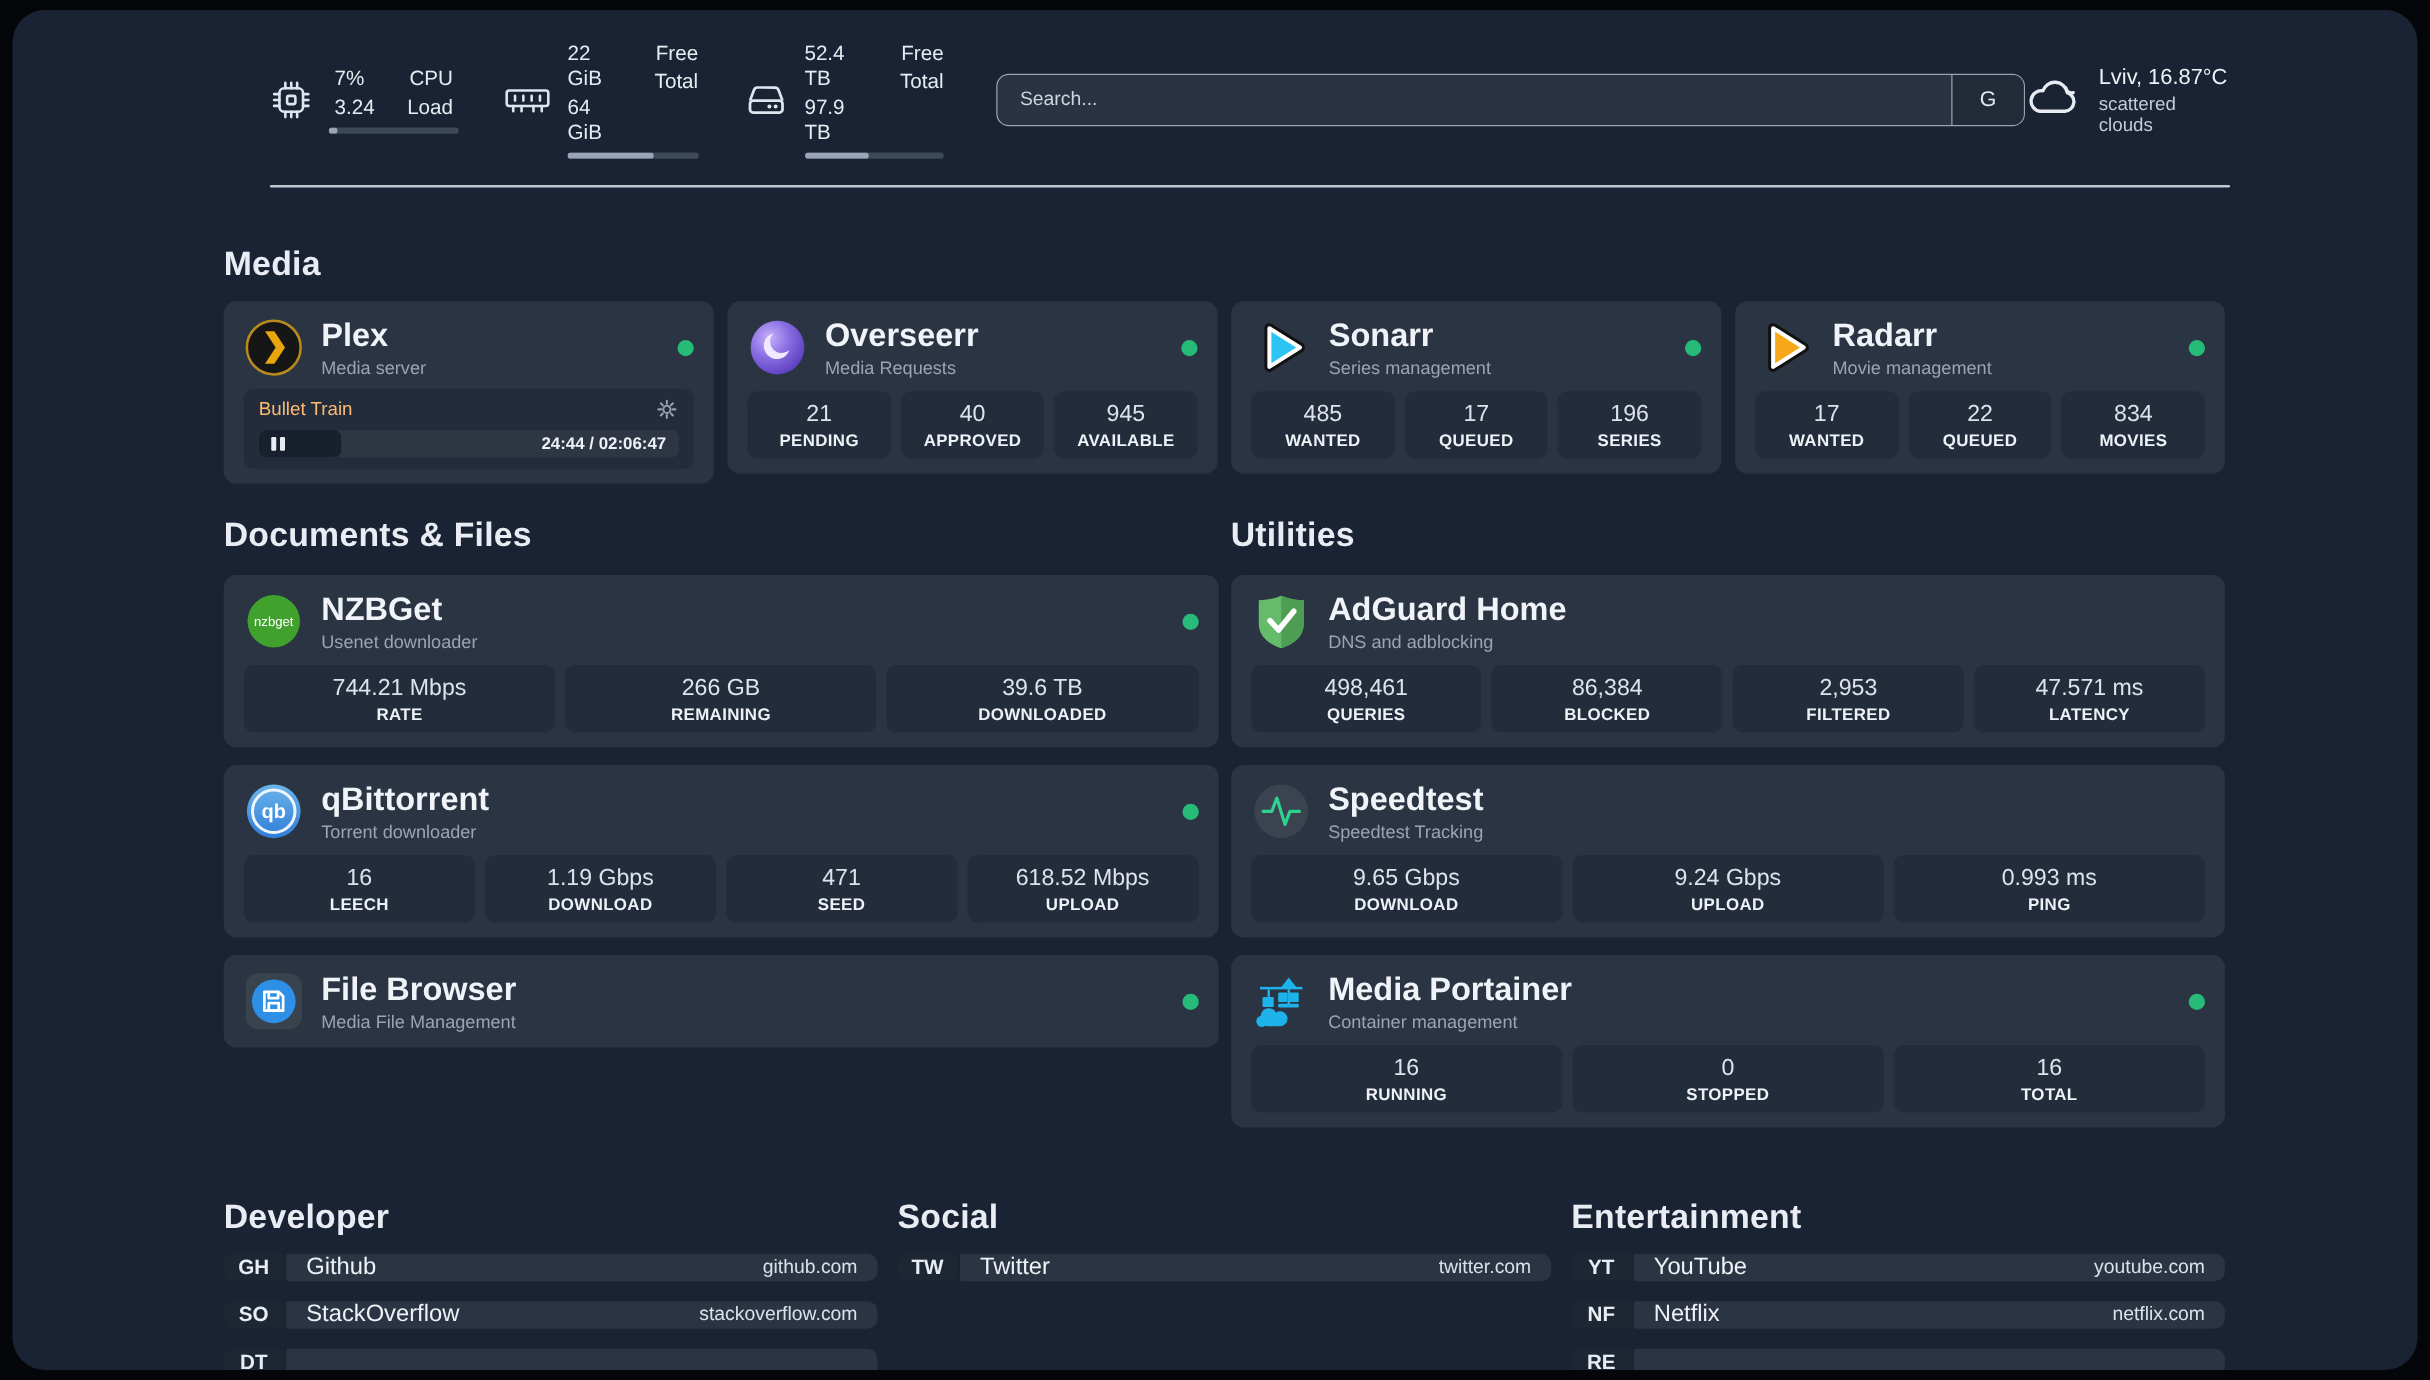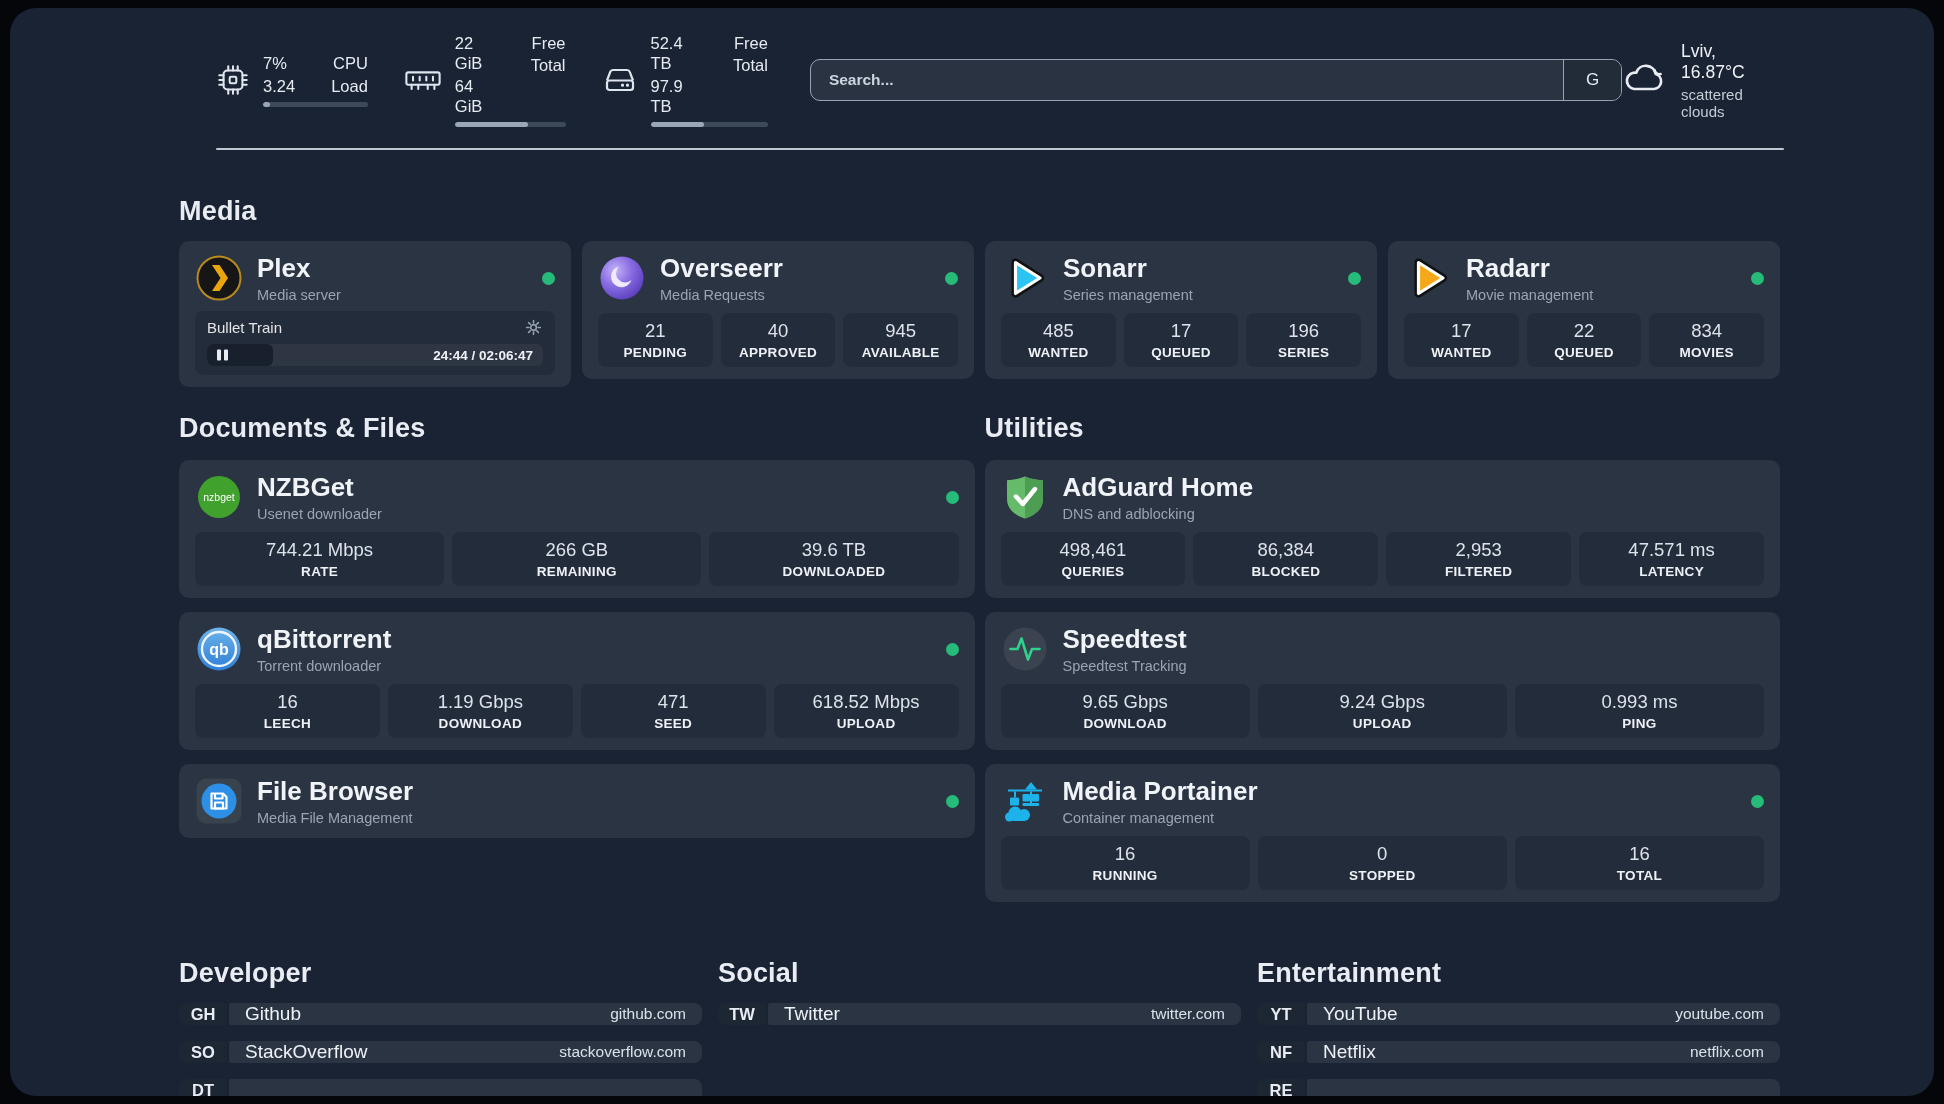--- a/index.html
+++ b/index.html
@@ -5,28 +5,28 @@
   html,body{margin:0;padding:0;}
   body{width:1944px;height:1104px;background:#04060a;font-family:"Liberation Sans",sans-serif;position:relative;overflow:hidden;}
   .app{position:absolute;top:8px;left:10px;right:10px;bottom:8px;background:#1a2333;border-radius:26px;overflow:hidden;color:#edf0f4;}
 
   
   .topbar{display:flex;align-items:center;margin:36px 150px 0 206px;height:72px;}
   .sys-stats{display:flex;gap:36px;align-items:center;}
   .sys-stat{display:flex;gap:13px;align-items:center;}
   .sys-icon svg{display:block;}
   .sys-body{display:flex;flex-direction:column;gap:6px;min-width:104px;}
-  .sys-rows{display:flex;gap:36px;justify-content:flex-end;}
+  .sys-rows{display:flex;gap:26px;justify-content:center;}
   .sys-col{display:flex;flex-direction:column;gap:2px;font-size:16.5px;color:#e6ebf2;line-height:1.22;}
   .sys-col.right{text-align:right;}
   .sys-bar{height:5px;border-radius:3px;background:#3d4859;overflow:hidden;}
   .sys-bar-fill{height:100%;background:#9aa6b8;border-radius:3px;}
 
   .searchbar{display:flex;align-items:stretch;height:42px;width:844px;margin-left:42px;border:1.5px solid #98a2b4;border-radius:10px;background:#2a3342;overflow:hidden;box-sizing:border-box;}
-  .search-input{flex:1;background:transparent;border:none;outline:none;color:#e6ebf2;font-size:15.5px;padding:0 18px;font-family:inherit;font-weight:bold;}
+  .search-input{flex:1;background:transparent;border:none;outline:none;color:#e6ebf2;font-size:15.5px;padding:0 18px;font-family:inherit;}
   .search-input::placeholder{color:#ccd4df;}
   .search-engine{width:58px;background:#222b38;border:none;border-left:1.5px solid #98a2b4;color:#e6ebf2;font-size:17px;cursor:pointer;font-family:inherit;}
 
   .weather{display:flex;align-items:center;gap:15px;margin-left:auto;}
   .weather-main{font-size:17.5px;color:#eef1f6;}
   .weather-sub{font-size:15px;color:#c4cbd7;margin-top:3px;}
 
   .divider{height:2px;background:#d3d9e2;opacity:.9;margin:32px 150px 0 206px;border-radius:1px;}
 
   
@@ -45,21 +45,21 @@
   .status-dot{width:13px;height:13px;border-radius:50%;background:#27bb79;margin-left:auto;flex:0 0 13px;}
 
   .tile-row{display:flex;gap:8px;margin-top:10px;}
   .tile{flex:1;background:#232c3a;border-radius:8px;height:54px;display:flex;flex-direction:column;align-items:center;justify-content:center;gap:3px;}
   .tile-value{font-size:18.5px;color:#dde2eb;}
   .tile-label{font-size:13.5px;font-weight:700;color:#eef1f6;letter-spacing:.3px;}
 
   
   .player{background:#232c3a;border-radius:8px;margin-top:8px;padding:7px 12px 9px;}
   .player-top{display:flex;align-items:center;}
-  .player-title{font-size:15px;color:#e5e5e5;}
+  .player-title{font-size:15px;color:#fdba74;}
   .player-gear{margin-left:auto;width:19px;height:19px;}
   .player-gear svg{width:19px;height:19px;display:block;}
   .player-progress{position:relative;height:22px;border-radius:6px;background:rgba(255,255,255,.05);margin-top:7px;overflow:hidden;}
   .player-fill{position:absolute;left:0;top:0;bottom:0;background:#18202e;border-radius:6px;}
   .pause-icon{position:absolute;left:10px;top:50%;transform:translateY(-50%);display:flex;gap:3.5px;}
   .pause-bar{width:3.5px;height:11px;background:#e8ecf2;border-radius:1px;}
   .player-time{position:absolute;right:10px;top:50%;transform:translateY(-50%);font-size:13.5px;font-weight:700;color:#eef1f6;}
 
   .two-col{display:flex;gap:10px;margin-top:26px;}
   .two-col .col{flex:1;min-width:0;}

